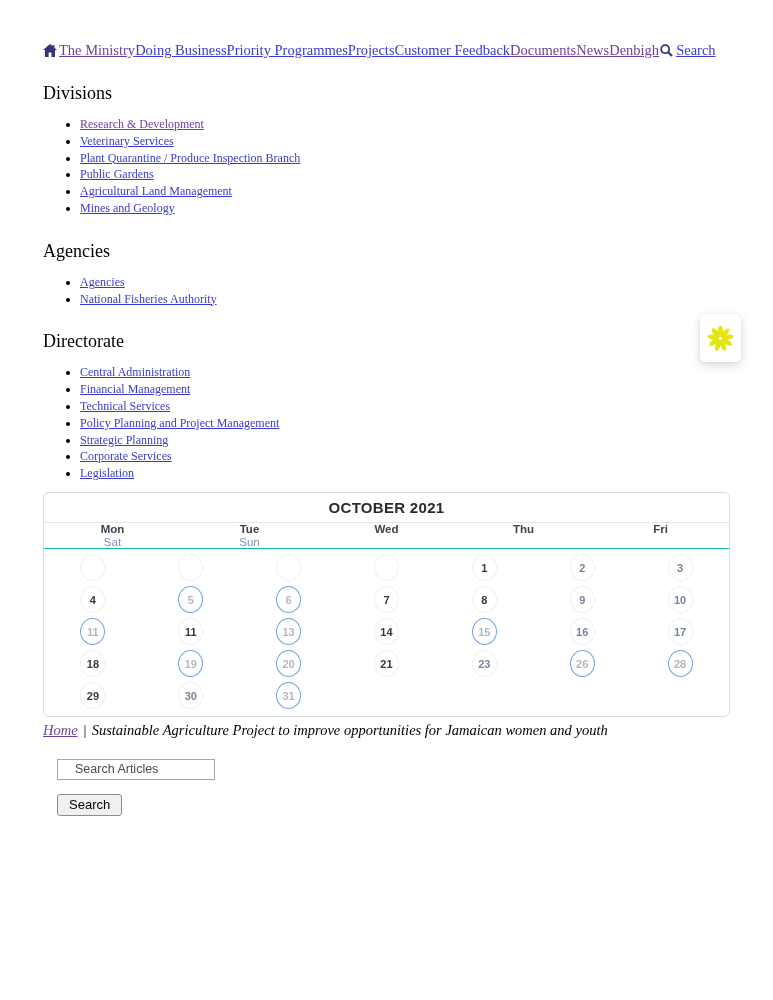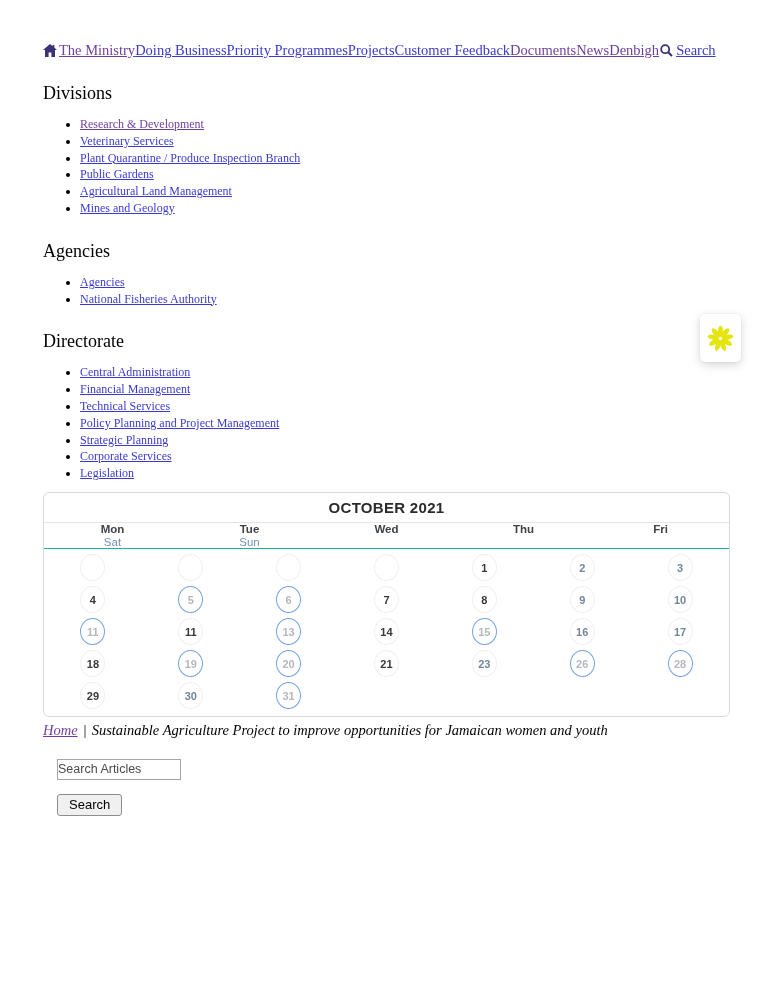--- a/index.html
+++ b/index.html
@@ -40,21 +40,21 @@
   .daycircle.event{border:1.5px solid var(--calendar-event-blue);color:#b4b8bd;cursor:pointer;}
 
   
   .breadcrumb{margin:5px 0 0;font-size:14.5px;color:#000;font-style:italic;}
   .breadcrumb a{text-decoration:underline;cursor:pointer;}
   .breadcrumb .sep{margin:0 5px;}
 
   
   .article-search{margin:20px 0 0 14px;font-family:"Liberation Sans",sans-serif;}
   .article-search input{width:122px;height:17px;font-size:12.5px;border:1px solid #a6a6a6;
-                        padding:1px 0;color:#333;font-family:"Liberation Sans",sans-serif;}
+                        padding:1px 17px;color:#333;font-family:"Liberation Sans",sans-serif;}
   .article-search input::placeholder{color:#4a4a4a;opacity:1;}
   .article-search button{display:block;margin-top:14px;font-size:13px;padding:2px 11px 3px;
                          border:1px solid #8d8d8d;border-radius:3px;background:#f0f0f0;color:#000;
                          font-family:"Liberation Sans",sans-serif;cursor:pointer;}
 
   
   .float-widget{position:absolute;left:700px;top:314px;width:41px;height:48px;background:#fff;
                 border-radius:5px;display:flex;align-items:center;justify-content:center;cursor:pointer;
                 box-shadow:0 3px 10px rgba(0,0,0,0.16),0 0 2px rgba(0,0,0,0.08);}
 </style>

